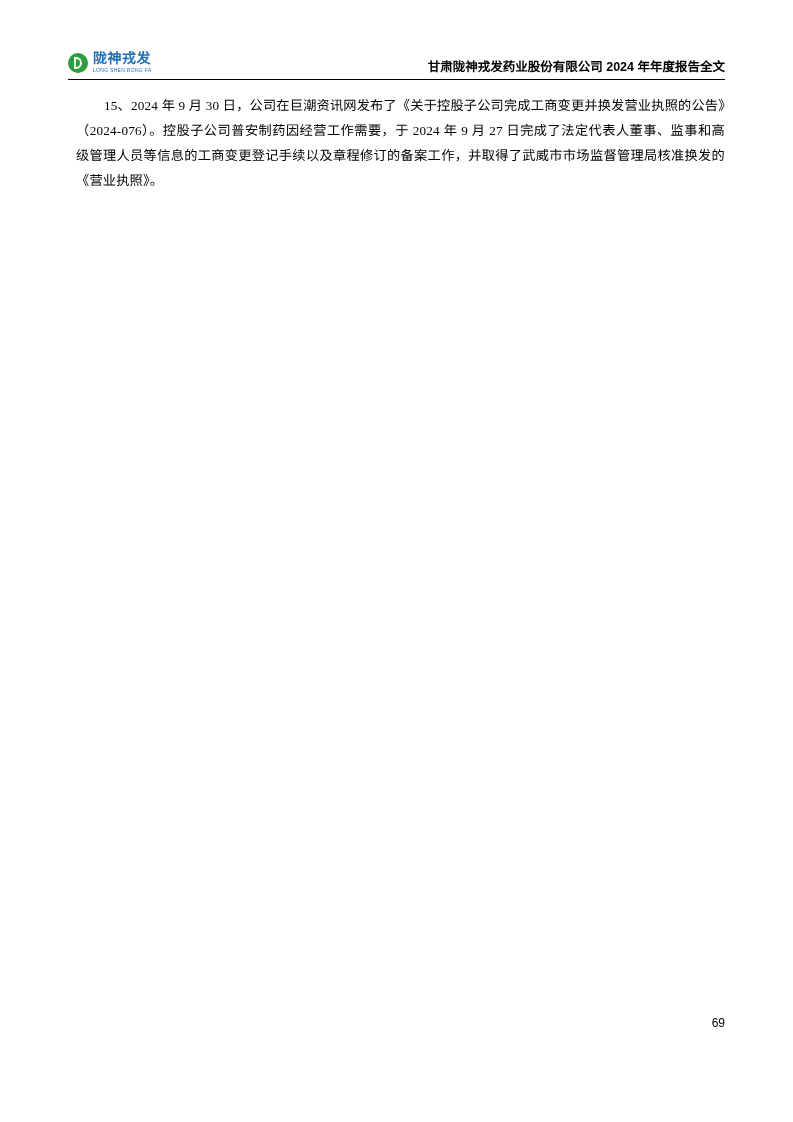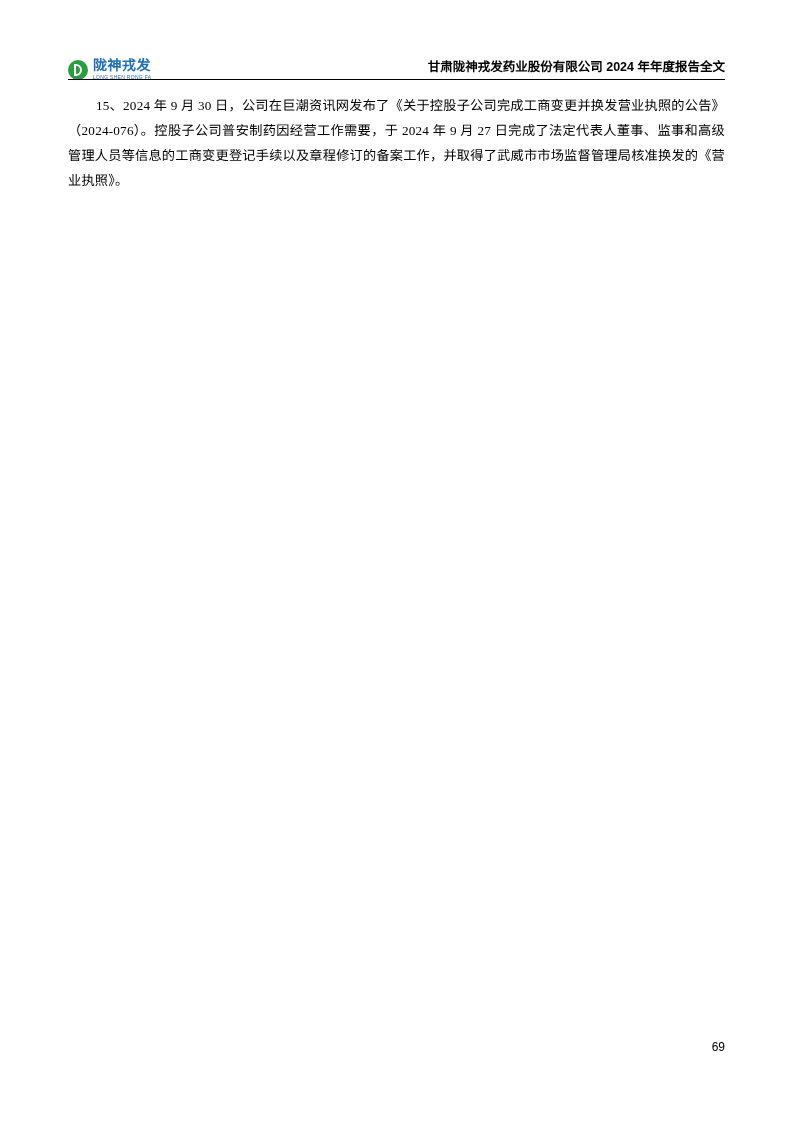--- a/index.html
+++ b/index.html
@@ -30,21 +30,21 @@
     height: 40px;
     display: flex;
     align-items: flex-end;
     justify-content: space-between;
     box-sizing: border-box;
   }
   .logo-wrap {
     display: flex;
     align-items: center;
     gap: 5px;
-    padding-bottom: 0;
+    padding-bottom: 7px;
   }
   .logo-mark {
     width: 20px;
     height: 20px;
     border-radius: 50%;
     background: #2a9d3f;
     position: relative;
     flex: 0 0 auto;
   }
   .logo-mark::after {
@@ -99,29 +99,29 @@
     left: 68px;
     top: 93px;
     width: 657px;
     box-sizing: border-box;
   }
   .para {
     font-size: 13.2px;
     line-height: 25px;
     text-align: justify;
     text-justify: inter-ideograph;
-    margin: 0 0 0 0;
+    margin: 0 0 0 8px;
     text-indent: 28px;
     letter-spacing: 0.2px;
   }
   
   .page-number {
     position: absolute;
     right: 68px;
-    top: 1040px;
+    top: 1016px;
     font-family: "Liberation Sans", sans-serif;
     font-size: 12px;
     color: #000000;
   }
 </style>
 </head>
 <body>
 
 <div class="page">
 

